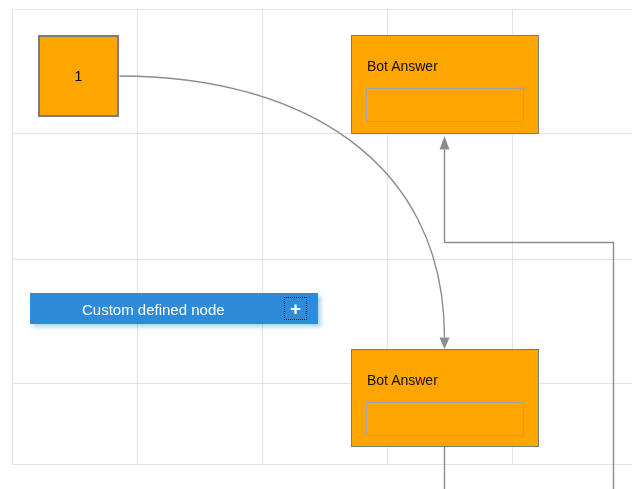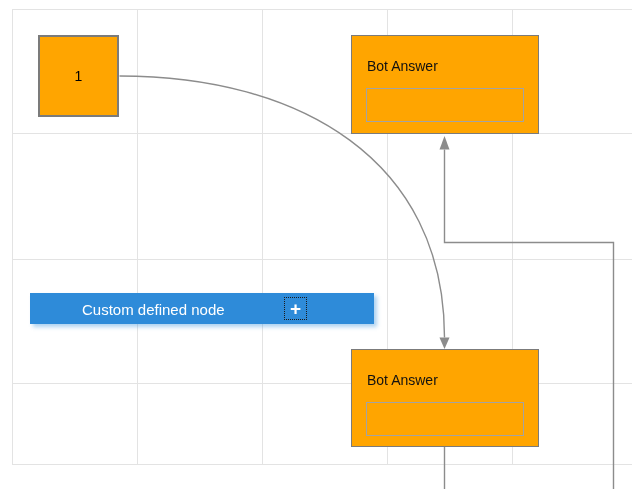--- a/index.html
+++ b/index.html
@@ -64,21 +64,21 @@
     height: 34px;
     box-sizing: border-box;
     border: 1px solid #a3a3a3;
     background: transparent;
   }
   
   .custom-node {
     position: absolute;
     left: 30px;
     top: 293px;
-    width: 344px;
+    width: 288px;
     height: 31px;
     background: #2e8bd9;
     box-shadow: 3px 3px 4px rgba(46, 139, 217, 0.38);
     color: #ffffff;
     cursor: move;
   }
   .custom-node .custom-label {
     position: absolute;
     left: 52px;
     top: 50%;

